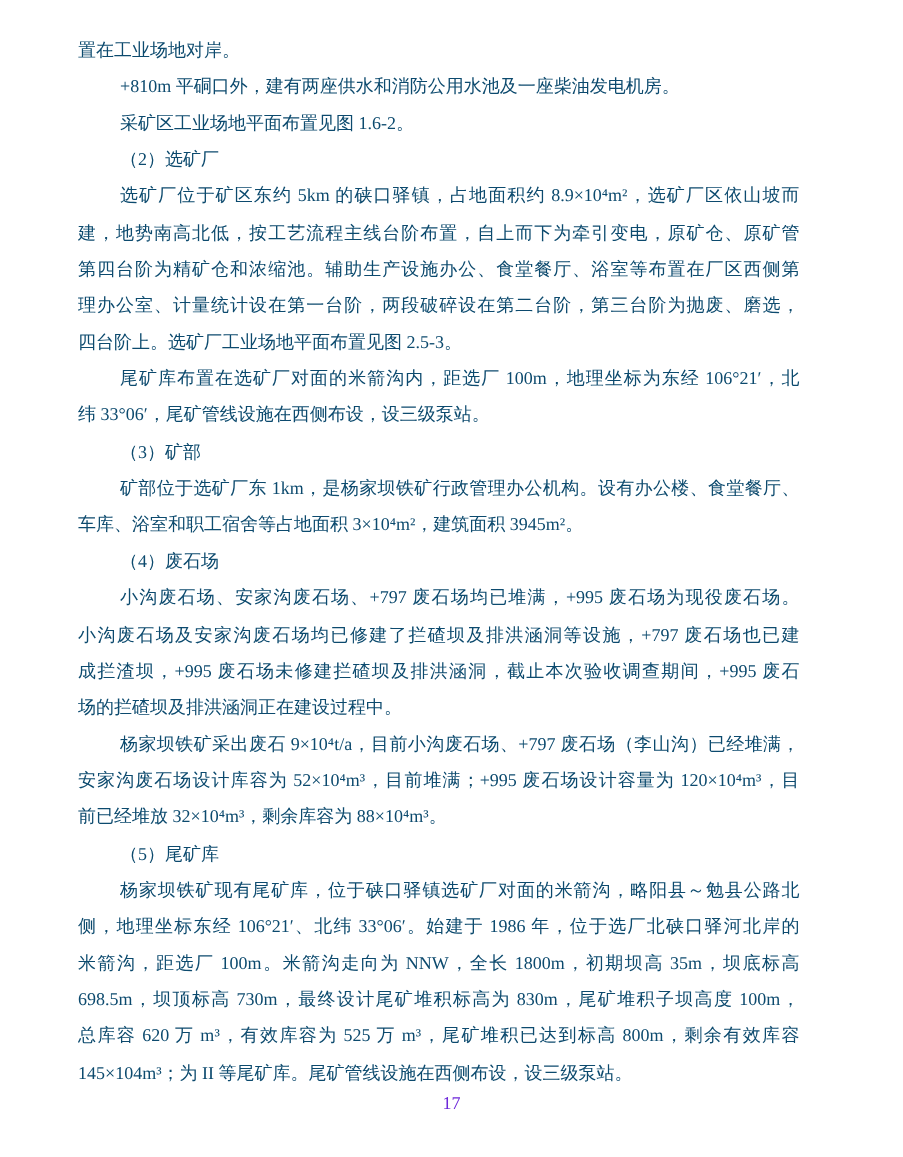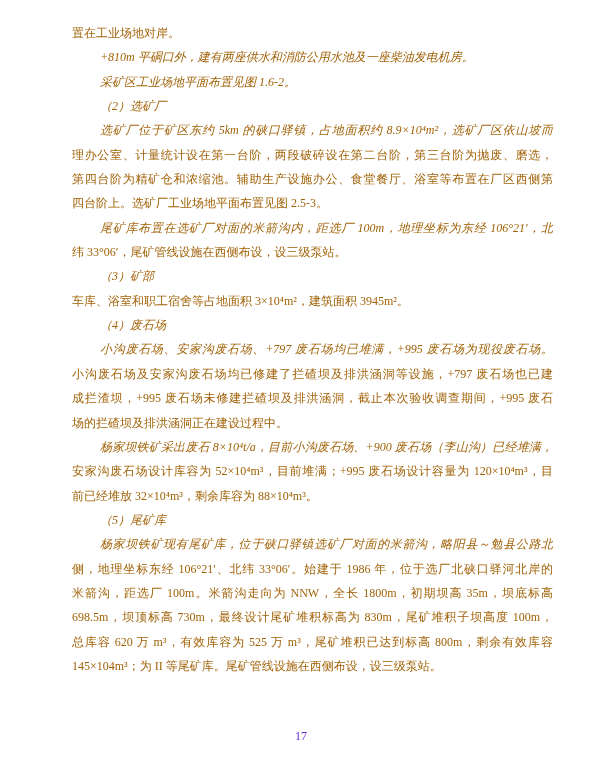--- a/index.html
+++ b/index.html
@@ -14,35 +14,34 @@
     overflow: hidden;
     font-family: "Liberation Serif", "DejaVu Serif", serif;
   }
   .doc-page {
     position: absolute;
     inset: 0;
     background: #ffffff;
   }
   .text-block {
     position: absolute;
-    left: 72px;
+    left: 52px;
     top: 21px;
     width: 481px;
-    color: #a16207;
+    color: #0c4a6e;
   }
   .line {
     height: 24.35px;
     line-height: 24.35px;
     font-size: 12px;
     text-align: left;
     overflow: hidden;
   }
   .line.indent {
     padding-left: 28px;
-    font-style: italic;
   }
   .line.just {
     text-align: justify;
     text-align-last: justify;
     text-justify: inter-character;
   }
   .page-footer {
     position: absolute;
     left: 0;
     top: 726px;
@@ -58,33 +57,35 @@
 </head>
 <body>
 
 <div class="doc-page">
   <div class="text-block">
     <div class="line">置在工业场地对岸。</div>
     <div class="line indent">+810m 平硐口外，建有两座供水和消防公用水池及一座柴油发电机房。</div>
     <div class="line indent">采矿区工业场地平面布置见图 1.6-2。</div>
     <div class="line indent">（2）选矿厂</div>
     <div class="line indent just">选矿厂位于矿区东约 5km 的硖口驿镇，占地面积约 8.9×10⁴m²，选矿厂区依山坡而</div>
+    <div class="line just">建，地势南高北低，按工艺流程主线台阶布置，自上而下为牵引变电，原矿仓、原矿管</div>
+    <div class="line just">第四台阶为精矿仓和浓缩池。辅助生产设施办公、食堂餐厅、浴室等布置在厂区西侧第</div>
     <div class="line just">理办公室、计量统计设在第一台阶，两段破碎设在第二台阶，第三台阶为抛废、磨选，</div>
-    <div class="line just">第四台阶为精矿仓和浓缩池。辅助生产设施办公、食堂餐厅、浴室等布置在厂区西侧第</div>
     <div class="line">四台阶上。选矿厂工业场地平面布置见图 2.5-3。</div>
     <div class="line indent just">尾矿库布置在选矿厂对面的米箭沟内，距选厂 100m，地理坐标为东经 106°21′，北</div>
     <div class="line">纬 33°06′，尾矿管线设施在西侧布设，设三级泵站。</div>
     <div class="line indent">（3）矿部</div>
+    <div class="line indent just">矿部位于选矿厂东 1km，是杨家坝铁矿行政管理办公机构。设有办公楼、食堂餐厅、</div>
     <div class="line">车库、浴室和职工宿舍等占地面积 3×10⁴m²，建筑面积 3945m²。</div>
     <div class="line indent">（4）废石场</div>
     <div class="line indent just">小沟废石场、安家沟废石场、+797 废石场均已堆满，+995 废石场为现役废石场。</div>
     <div class="line just">小沟废石场及安家沟废石场均已修建了拦碴坝及排洪涵洞等设施，+797 废石场也已建</div>
     <div class="line just">成拦渣坝，+995 废石场未修建拦碴坝及排洪涵洞，截止本次验收调查期间，+995 废石</div>
     <div class="line">场的拦碴坝及排洪涵洞正在建设过程中。</div>
-    <div class="line indent just">杨家坝铁矿采出废石 8×10⁴t/a，目前小沟废石场、+900 废石场（李山沟）已经堆满，</div>
+    <div class="line indent just">杨家坝铁矿采出废石 9×10⁴t/a，目前小沟废石场、+797 废石场（李山沟）已经堆满，</div>
     <div class="line just">安家沟废石场设计库容为 52×10⁴m³，目前堆满；+995 废石场设计容量为 120×10⁴m³，目</div>
     <div class="line">前已经堆放 32×10⁴m³，剩余库容为 88×10⁴m³。</div>
     <div class="line indent">（5）尾矿库</div>
     <div class="line indent just">杨家坝铁矿现有尾矿库，位于硖口驿镇选矿厂对面的米箭沟，略阳县～勉县公路北</div>
     <div class="line just">侧，地理坐标东经 106°21′、北纬 33°06′。始建于 1986 年，位于选厂北硖口驿河北岸的</div>
     <div class="line just">米箭沟，距选厂 100m。米箭沟走向为 NNW，全长 1800m，初期坝高 35m，坝底标高</div>
     <div class="line just">698.5m，坝顶标高 730m，最终设计尾矿堆积标高为 830m，尾矿堆积子坝高度 100m，</div>
     <div class="line just">总库容 620 万 m³，有效库容为 525 万 m³，尾矿堆积已达到标高 800m，剩余有效库容</div>
     <div class="line">145×104m³；为 II 等尾矿库。尾矿管线设施在西侧布设，设三级泵站。</div>
   </div>

